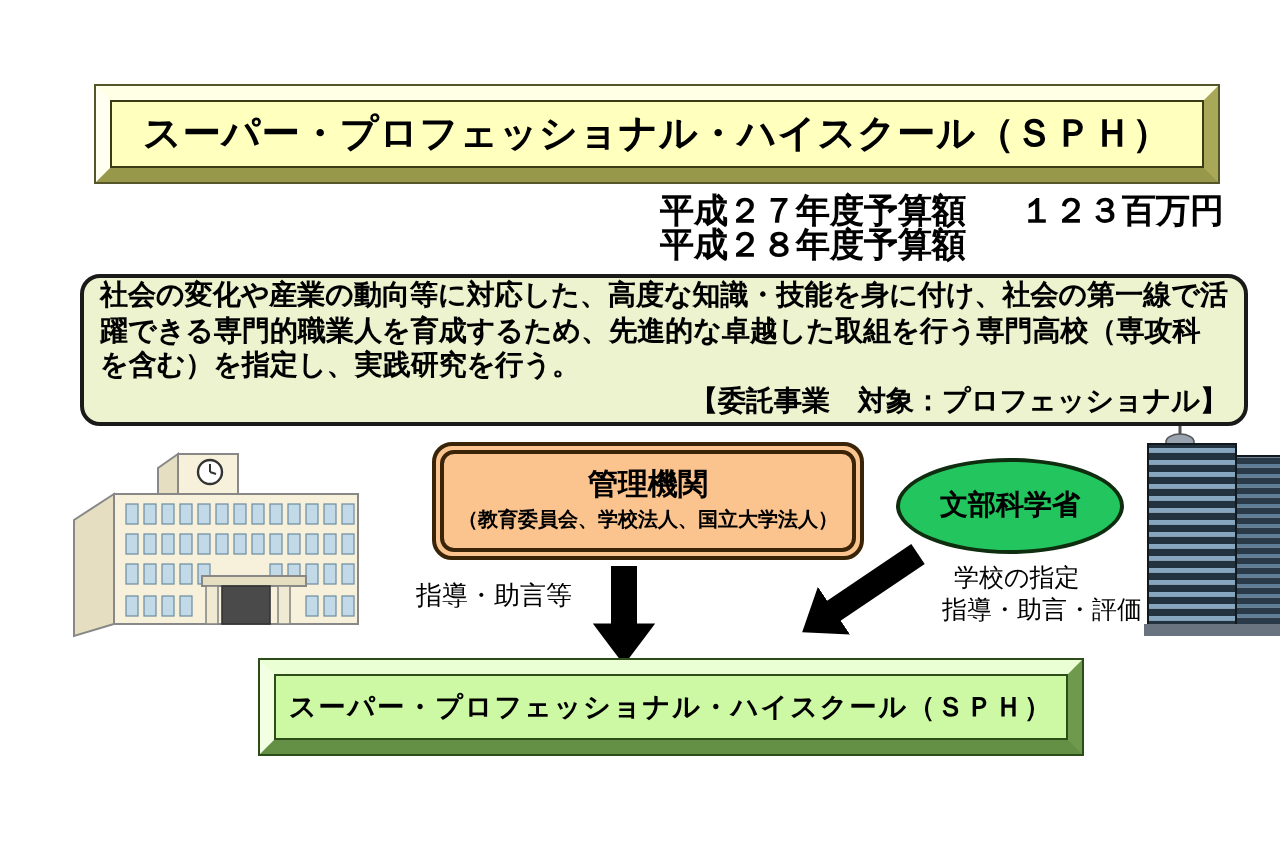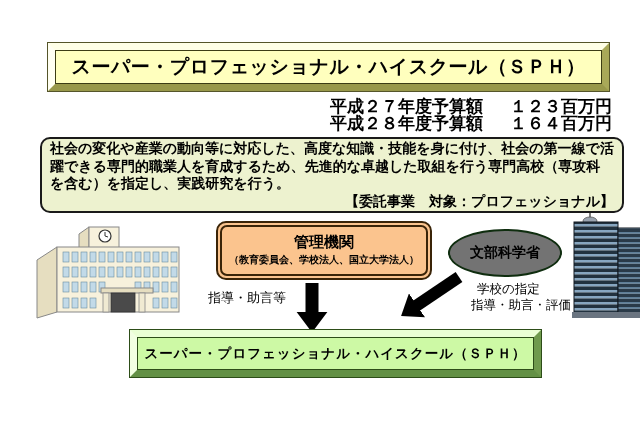--- a/index.html
+++ b/index.html
@@ -50,21 +50,21 @@
     width:100%; height:100%; box-sizing:border-box; border:2px solid #3a2408; border-radius:7px;
     background:#FBC48E; display:flex; flex-direction:column; align-items:center; justify-content:center;
   }
   .mgmt-title { font-size:15px; font-weight:bold; line-height:19px; }
   .mgmt-sub { font-size:10px; font-weight:bold; white-space:nowrap; }
 
   
   .mext {
     position:absolute; left:436px; top:229px; width:114px; height:48px;
     box-sizing:border-box; border:2px solid #0f2d0f; border-radius:50%;
-    background:#737373; display:flex; align-items:center; justify-content:center;
+    background:#22c55e; display:flex; align-items:center; justify-content:center;
     font-size:14px; font-weight:bold;
   }
 
   .label-left  { position:absolute; left:196px; top:289px; font-size:13px; }
   .labels-right{ position:absolute; left:459px; top:283px; font-size:12.5px; line-height:15.5px; }
   .labels-right .l1 { padding-left:6px; }
 
   .footer { position:absolute; left:18px; top:387px; width:610px; font-size:13px; line-height:17.5px; }
 
   .icon-school { position:absolute; left:15px;  top:222px; }
@@ -82,21 +82,20 @@
     </div>
   </div>
 
   <div class="budget">
     <div class="budget-row">
       <span class="budget-label">平成２７年度予算額</span>
       <span class="budget-amount">１２３百万円</span>
     </div>
     <div class="budget-row">
       <span class="budget-label">平成２８年度予算額</span>
-      <span class="budget-amount">１６４百万円</span>
     </div>
   </div>
 
   <div class="overview">
     <span>社会の変化や産業の動向等に対応した、高度な知識・技能を身に付け、社会の第一線で活躍できる専門的職業人を育成するため、先進的な卓越した取組を行う専門高校（専攻科を含む）を指定し、実践研究を行う。</span>
     <div class="overview-note">【委託事業　対象：プロフェッショナル】</div>
   </div>
 
   <svg class="icon-school" width="165" height="100" viewBox="0 0 165 100">
 

